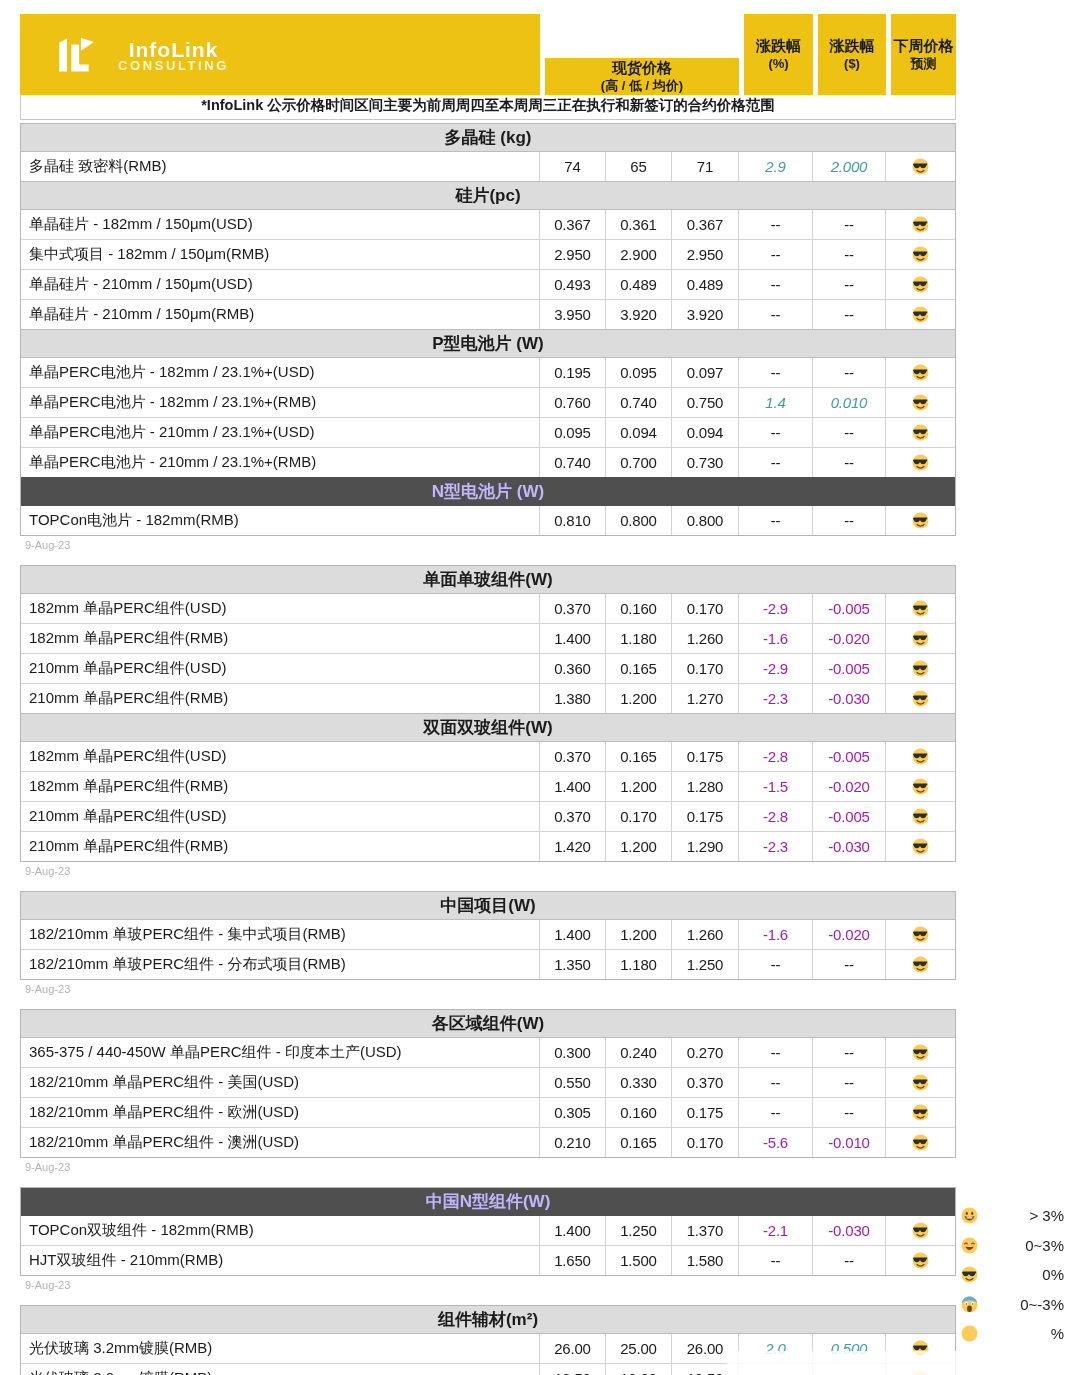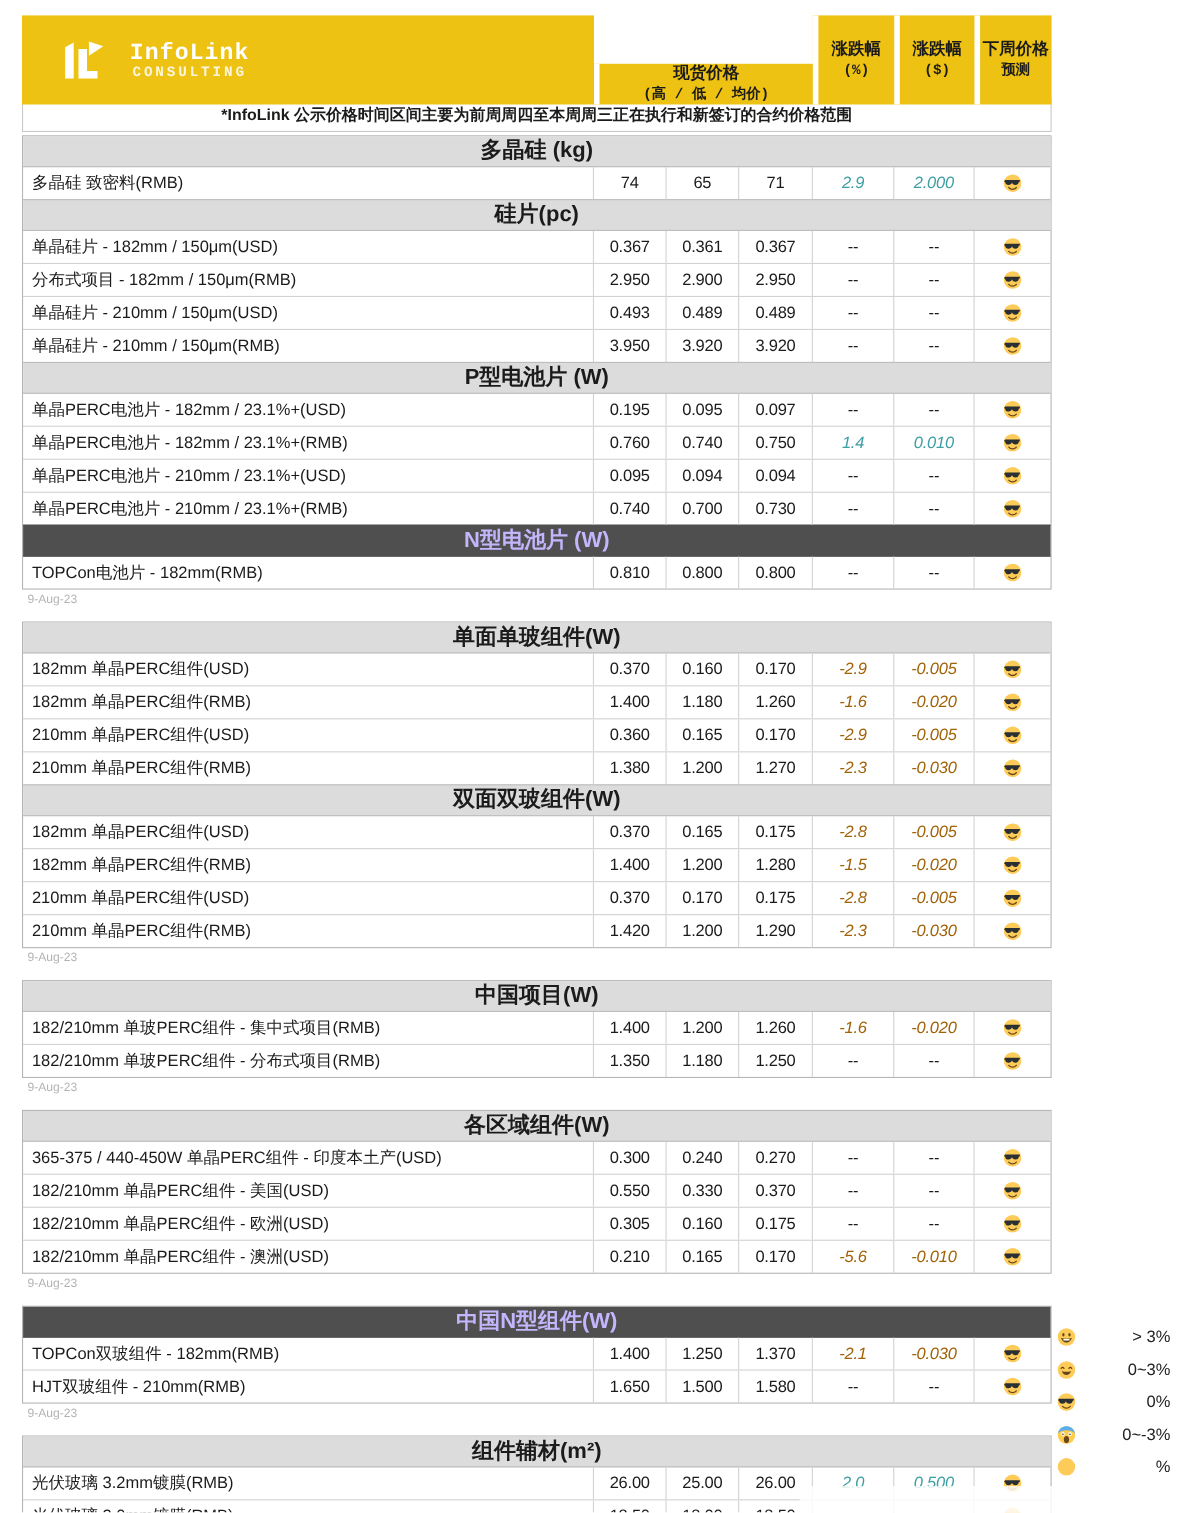--- a/index.html
+++ b/index.html
@@ -3,48 +3,48 @@
 <meta charset="utf-8">
 <style>
   html,body{margin:0;padding:0;background:#fff;}
   .page{position:relative;width:1080px;height:1375px;background:#ffffff;overflow:hidden;
         font-family:"Liberation Sans","DejaVu Sans",sans-serif;color:#1b1b1b;}
   .report{position:absolute;left:20px;top:14px;width:936px;}
 
   
   .hdr{display:grid;grid-template-columns:1fr 66px 66px 67px 74px 73px 70px;height:73px;}
   .hcell{background:#EEC213;display:flex;flex-direction:column;justify-content:center;align-items:center;
-         font-weight:bold;box-sizing:border-box;text-align:center;font-family:Liberation Mono, monospace;}
+         font-weight:bold;box-sizing:border-box;text-align:center;}
   .hcell:not(.logo){border-left:5px solid #fff;}
   .hcell .t1{font-size:15px;line-height:19px;}
   .hcell .t2{font-size:13px;line-height:18px;}
   .logo{grid-column:1;flex-direction:row;justify-content:flex-start;align-items:center;padding-left:34px;gap:12px;}
   .price{grid-column:2/5;margin-top:44px;}
   .brandtext{display:flex;flex-direction:column;color:#fff;}
   .brandname{font-size:21px;font-weight:bold;letter-spacing:1px;line-height:22px;}
   .brandsub{font-size:13px;letter-spacing:2.6px;opacity:.85;line-height:10px;}
 
   
   .note{border:1px solid #c9c9c9;margin-top:2px;height:31px;line-height:31px;text-align:center;
         font-weight:bold;font-size:14.5px;box-sizing:border-box;}
 
   
   #groups{margin-top:3px;}
   .block{border:1px solid #b5b5b5;}
-  .section-title{height:27px;line-height:27px;text-align:center;font-weight:bold;font-size:20px;
+  .section-title{height:27px;line-height:27px;text-align:center;font-weight:bold;font-size:17px;
                  background:#DCDCDC;border-top:1px solid #bdbdbd;border-bottom:1px solid #bdbdbd;}
   .block > .section-title:first-child{border-top:none;}
   .section-title.dark{background:#4F4F4F;color:#c4b5fd;border-color:#4F4F4F;}
   .drow{display:grid;grid-template-columns:1fr 66px 66px 67px 74px 73px 70px;height:29px;position:relative;}
   .drow + .drow{border-top:1px solid #d2d2d2;}
   .cell{display:flex;align-items:center;justify-content:center;font-size:15px;box-sizing:border-box;
         border-left:1px solid #d2d2d2;letter-spacing:-0.2px;}
   .cell.lab{border-left:none;justify-content:flex-start;padding-left:8px;letter-spacing:0;}
   .cell.up{color:#3D9EA3;font-style:italic;}
-  .cell.down{color:#a16207;font-style:italic;}
+  .cell.down{color:#a21caf;}
   .date{font-size:11px;color:#b3b3b3;padding:3px 0 0 5px;height:14px;}
   .group{margin-bottom:12px;}
 
   
   .legend{position:absolute;left:958px;top:1201px;width:106px;}
   .litem{display:flex;align-items:center;height:29.5px;}
   .lemoji{width:22px;display:flex;align-items:center;}
   .llabel{flex:1;text-align:right;font-size:15px;color:#222;}
 
   
@@ -124,21 +124,21 @@
               <div class="cell ">--</div>
               <div class="cell emoji-box">
                 <svg viewBox="0 0 32 32" width="17" height="17" aria-hidden="true">
                   <circle cx="16" cy="16" r="15" fill="#FDCB58"></circle>
                   <path d="M3.5 10.5h25v2.2c0 .9-.7 1.4-1.5 1.4h-.3c-.3 3.2-2.7 5-5.9 5-3 0-5.3-1.6-5.8-4.3-.5 2.7-2.8 4.3-5.8 4.3-3.2 0-5.6-1.8-5.9-5h-.3c-.8 0-1.5-.5-1.5-1.4z" fill="#292F33"></path>
                   <path d="M9.5 23.5c1.8 2 4 3 6.5 3s4.7-1 6.5-3" stroke="#65471B" stroke-width="2.2" fill="none" stroke-linecap="round"></path>
                 </svg>
               </div>
             </div>
             <div class="drow">
-              <div class="cell lab">分布式项目 - 182mm / 150μm(RMB)</div>
+              <div class="cell lab">集中式项目 - 182mm / 150μm(RMB)</div>
               <div class="cell ">2.950</div>
               <div class="cell ">2.900</div>
               <div class="cell ">2.950</div>
               <div class="cell ">--</div>
               <div class="cell ">--</div>
               <div class="cell emoji-box">
                 <svg viewBox="0 0 32 32" width="17" height="17" aria-hidden="true">
                   <circle cx="16" cy="16" r="15" fill="#FDCB58"></circle>
                   <path d="M3.5 10.5h25v2.2c0 .9-.7 1.4-1.5 1.4h-.3c-.3 3.2-2.7 5-5.9 5-3 0-5.3-1.6-5.8-4.3-.5 2.7-2.8 4.3-5.8 4.3-3.2 0-5.6-1.8-5.9-5h-.3c-.8 0-1.5-.5-1.5-1.4z" fill="#292F33"></path>
                   <path d="M9.5 23.5c1.8 2 4 3 6.5 3s4.7-1 6.5-3" stroke="#65471B" stroke-width="2.2" fill="none" stroke-linecap="round"></path>

